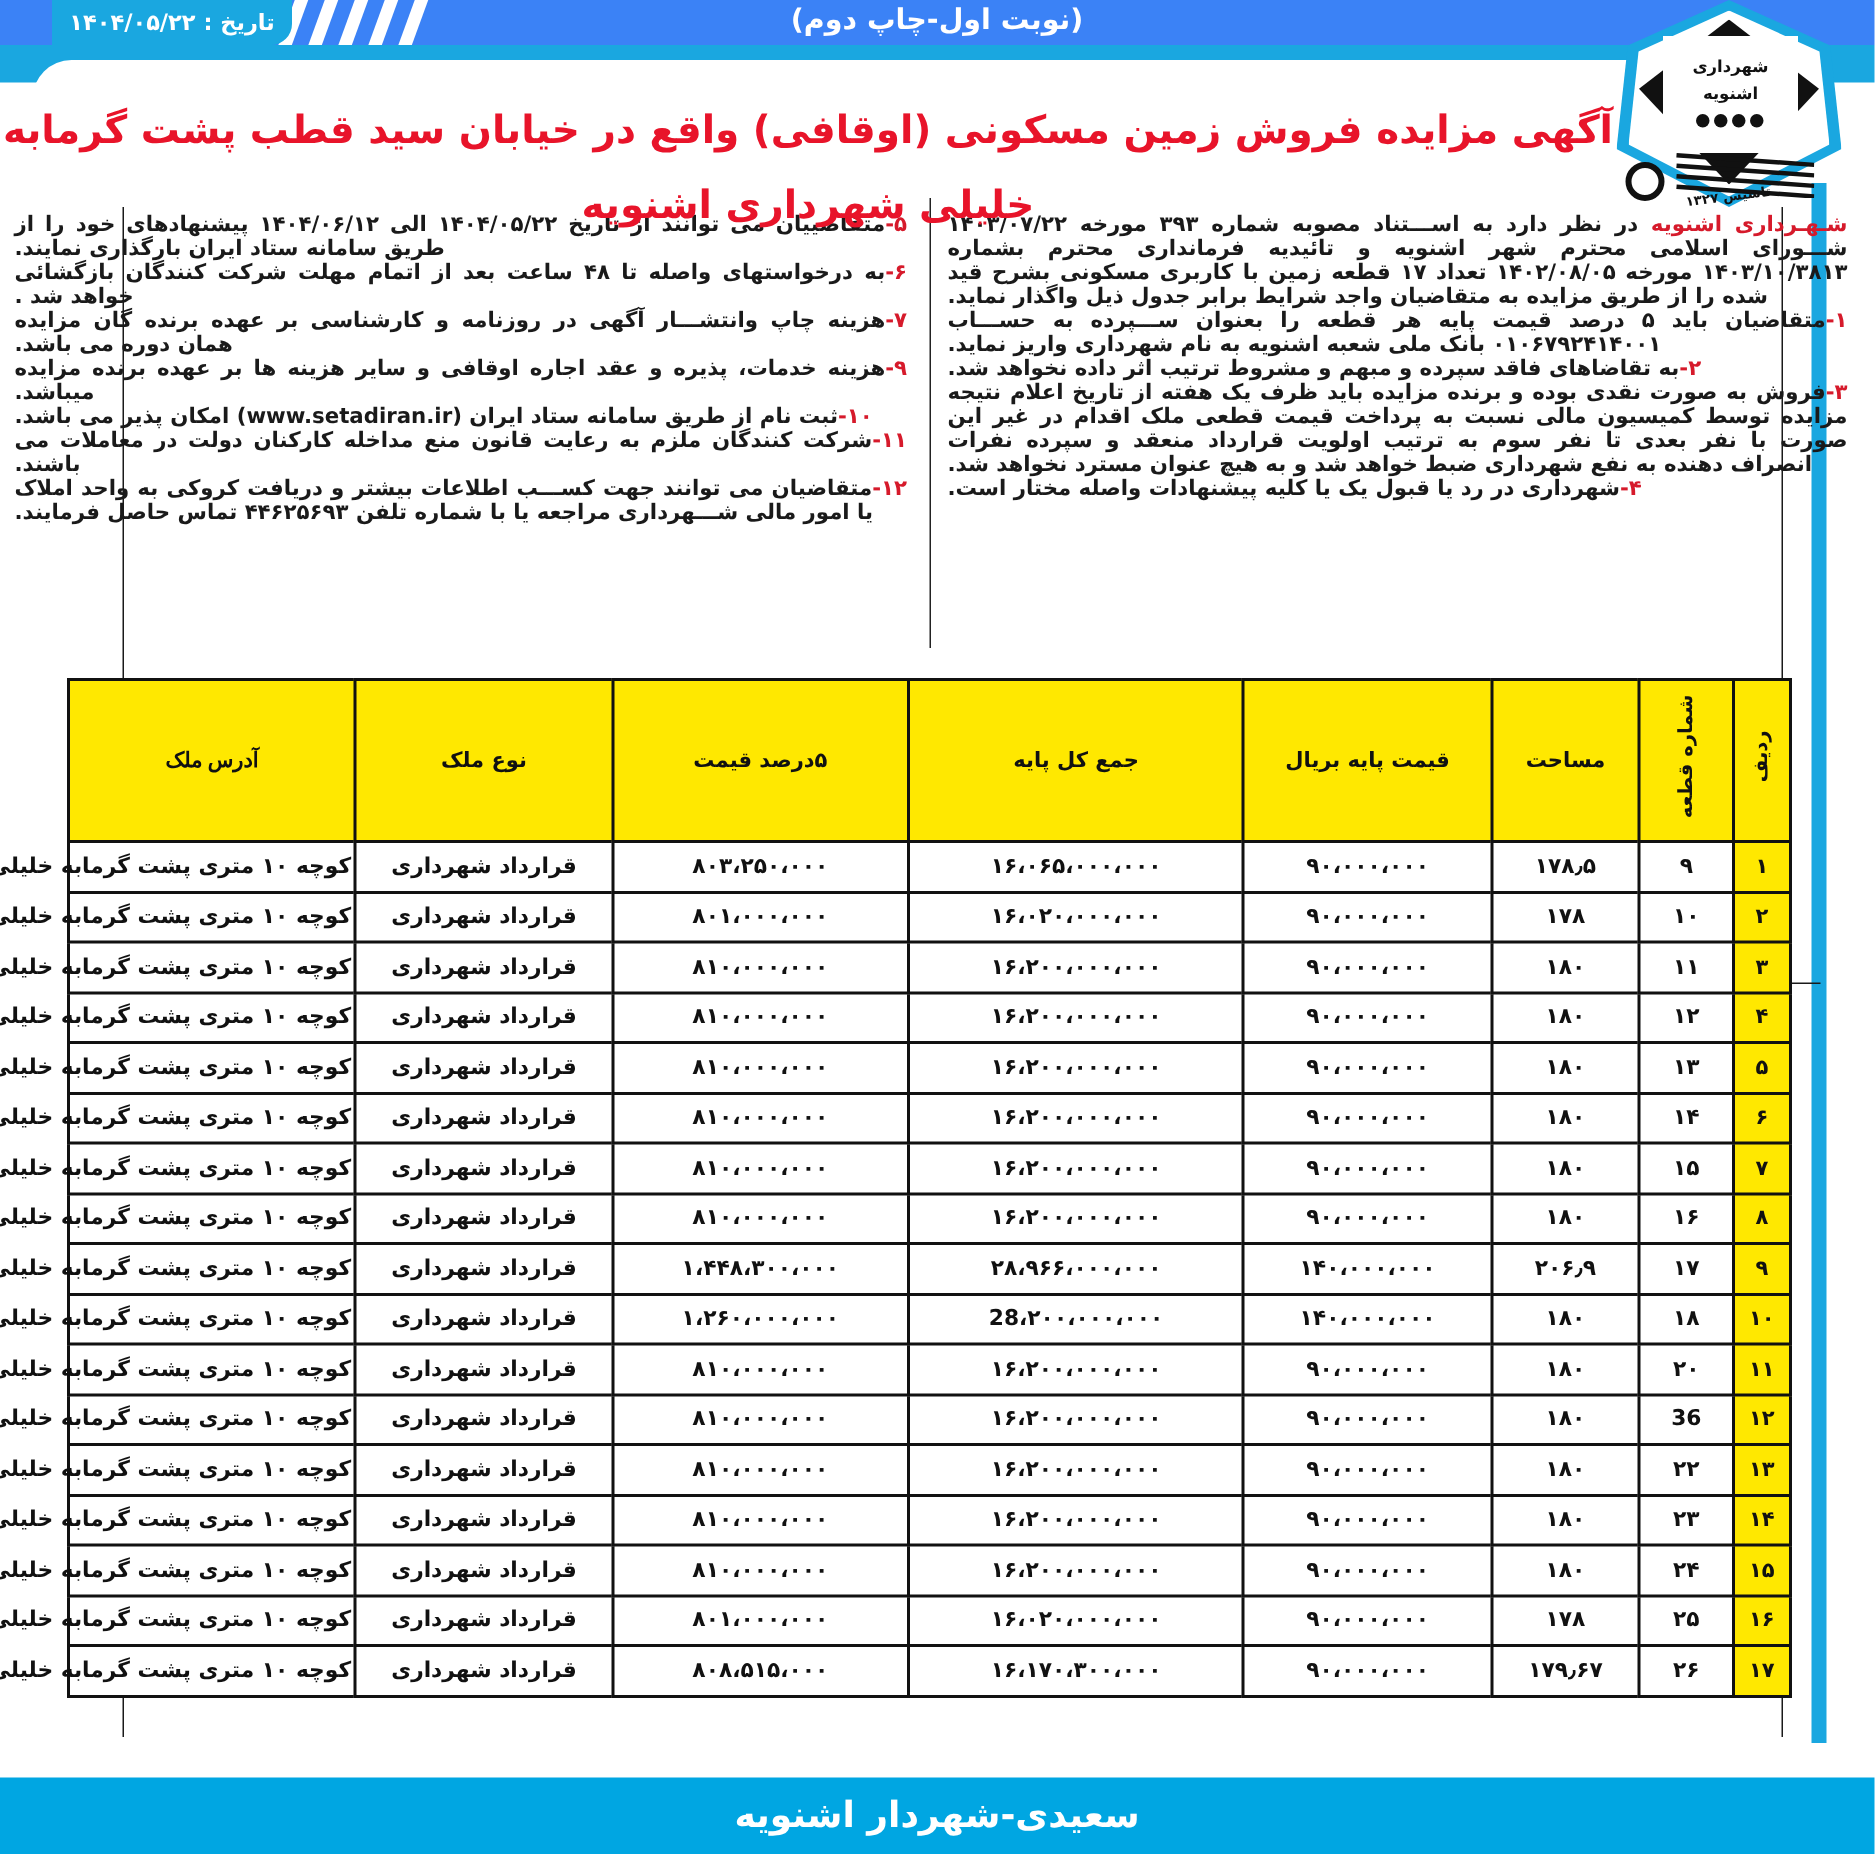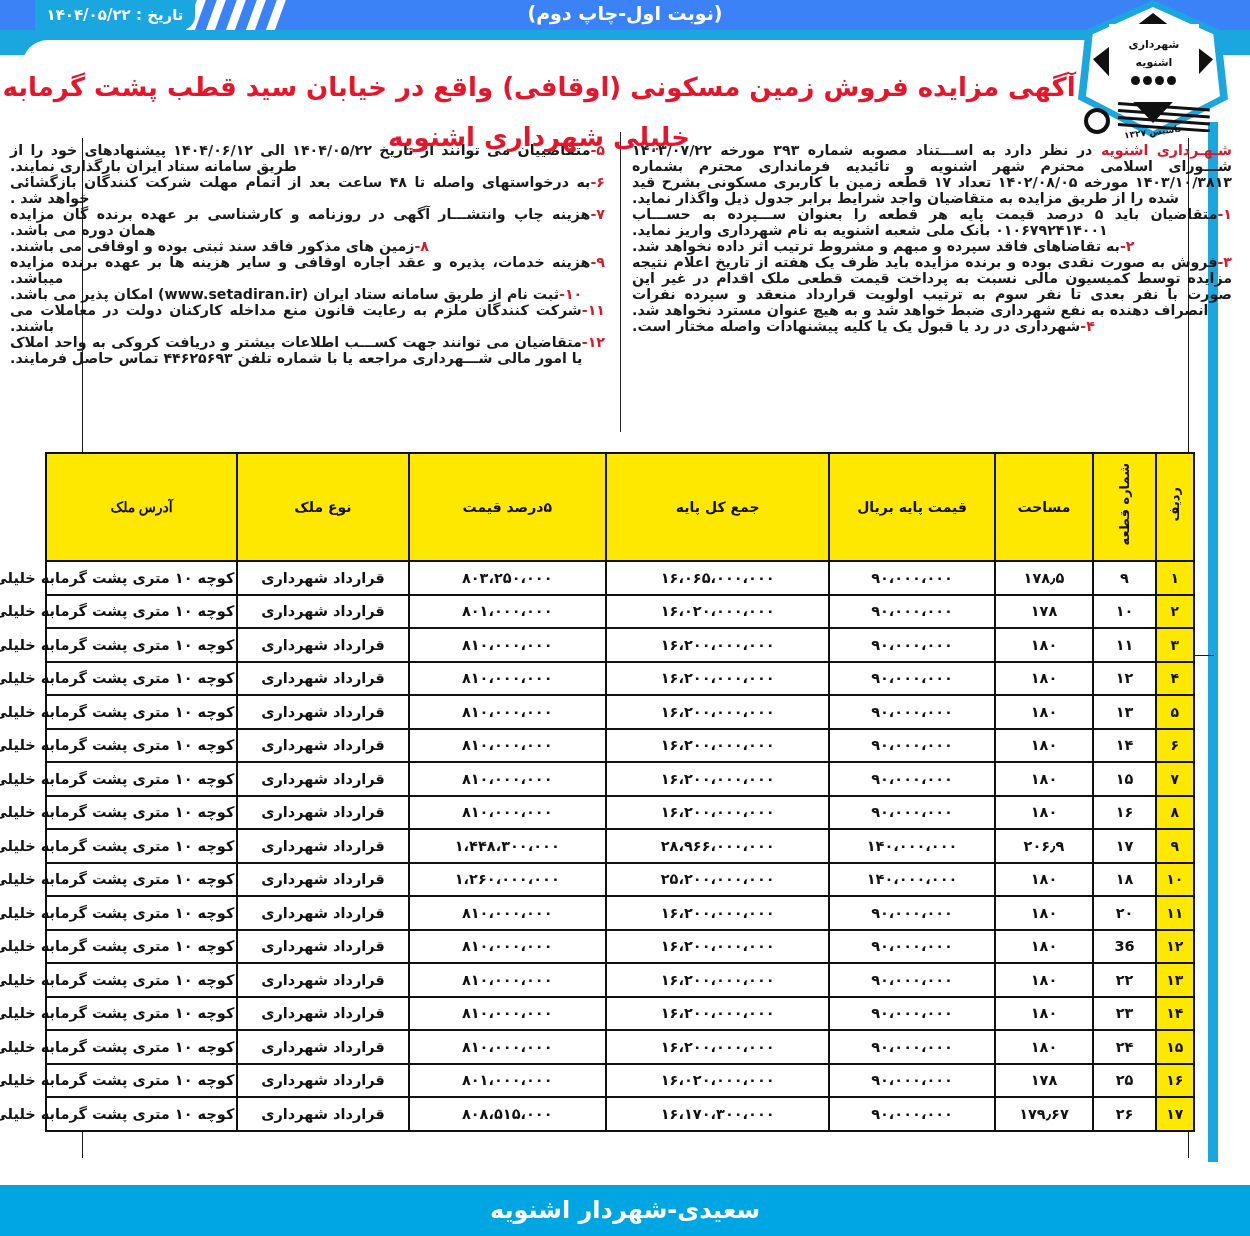--- a/index.html
+++ b/index.html
@@ -334,21 +334,20 @@
       <p><span class="num">۱-</span><span>متقاضیان باید ۵ درصد قیمت پایه هر قطعه را بعنوان ســـپرده به حســـاب ۰۱۰۶۷۹۲۴۱۴۰۰۱ بانک ملی شعبه اشنویه به نام شهرداری واریز نماید.</span></p>
       <p><span class="num">۲-</span><span>به تقاضاهای فاقد سپرده و مبهم و مشروط ترتیب اثر داده نخواهد شد.</span></p>
       <p><span class="num">۳-</span><span>فروش به صورت نقدی بوده و برنده مزایده باید ظرف یک هفته از تاریخ اعلام نتیجه مزایده توسط کمیسیون مالی نسبت به پرداخت قیمت قطعی ملک اقدام در غیر این صورت با نفر بعدی تا نفر سوم به ترتیب اولویت قرارداد منعقد و سپرده نفرات انصراف دهنده به نفع شهرداری ضبط خواهد شد و به هیچ عنوان مسترد نخواهد شد.</span></p>
       <p><span class="num">۴-</span><span>شهرداری در رد یا قبول یک یا کلیه پیشنهادات واصله مختار است.</span></p>
     </div>
 
     <div class="col col-left">
       <p><span class="num">۵-</span><span>متقاضییان می توانند از تاریخ ۱۴۰۴/۰۵/۲۲ الی ۱۴۰۴/۰۶/۱۲ پیشنهادهای خود را از طریق سامانه ستاد ایران بارگذاری نمایند.</span></p>
       <p><span class="num">۶-</span><span>به درخواستهای واصله تا ۴۸ ساعت بعد از اتمام مهلت شرکت کنندگان بازگشائی خواهد شد .</span></p>
       <p><span class="num">۷-</span><span>هزینه چاپ وانتشـــار آگهی در روزنامه و کارشناسی بر عهده برنده گان مزایده همان دوره می باشد.</span></p>
-      <p><span class="num">۸-</span><span>زمین های مذکور فاقد سند ثبتی بوده و اوقافی می باشند.</span></p>
       <p><span class="num">۹-</span><span>هزینه خدمات، پذیره و عقد اجاره اوقافی و سایر هزینه ها بر عهده برنده مزایده میباشد.</span></p>
       <p><span class="num">۱۰-</span><span>ثبت نام از طریق سامانه ستاد ایران (www.setadiran.ir) امکان پذیر می باشد.</span></p>
       <p><span class="num">۱۱-</span><span>شرکت کنندگان ملزم به رعایت قانون منع مداخله کارکنان دولت در معاملات می باشند.</span></p>
       <p><span class="num">۱۲-</span><span>متقاضیان می توانند جهت کســـب اطلاعات بیشتر و دریافت کروکی به واحد املاک یا امور مالی شـــهرداری مراجعه یا با شماره تلفن ۴۴۶۲۵۶۹۳ تماس حاصل فرمایند.</span></p>
     </div>
   </div>
   <div class="divider-v"></div>
 
   <div class="tbl-wrap">
     <table class="auction">
@@ -453,21 +452,21 @@
             <td>۲۸،۹۶۶،۰۰۰،۰۰۰</td>
             <td>۱،۴۴۸،۳۰۰،۰۰۰</td>
             <td>قرارداد شهرداری</td>
             <td>کوچه ۱۰ متری پشت گرمابه خلیلی</td>
           </tr>
           <tr>
             <td class="idx">۱۰</td>
             <td>۱۸</td>
             <td>۱۸۰</td>
             <td>۱۴۰،۰۰۰،۰۰۰</td>
-            <td>۲۵،۲۰۰،۰۰۰،۰۰۰</td>
+            <td>28،۲۰۰،۰۰۰،۰۰۰</td>
             <td>۱،۲۶۰،۰۰۰،۰۰۰</td>
             <td>قرارداد شهرداری</td>
             <td>کوچه ۱۰ متری پشت گرمابه خلیلی</td>
           </tr>
           <tr>
             <td class="idx">۱۱</td>
             <td>۲۰</td>
             <td>۱۸۰</td>
             <td>۹۰،۰۰۰،۰۰۰</td>
             <td>۱۶،۲۰۰،۰۰۰،۰۰۰</td>

